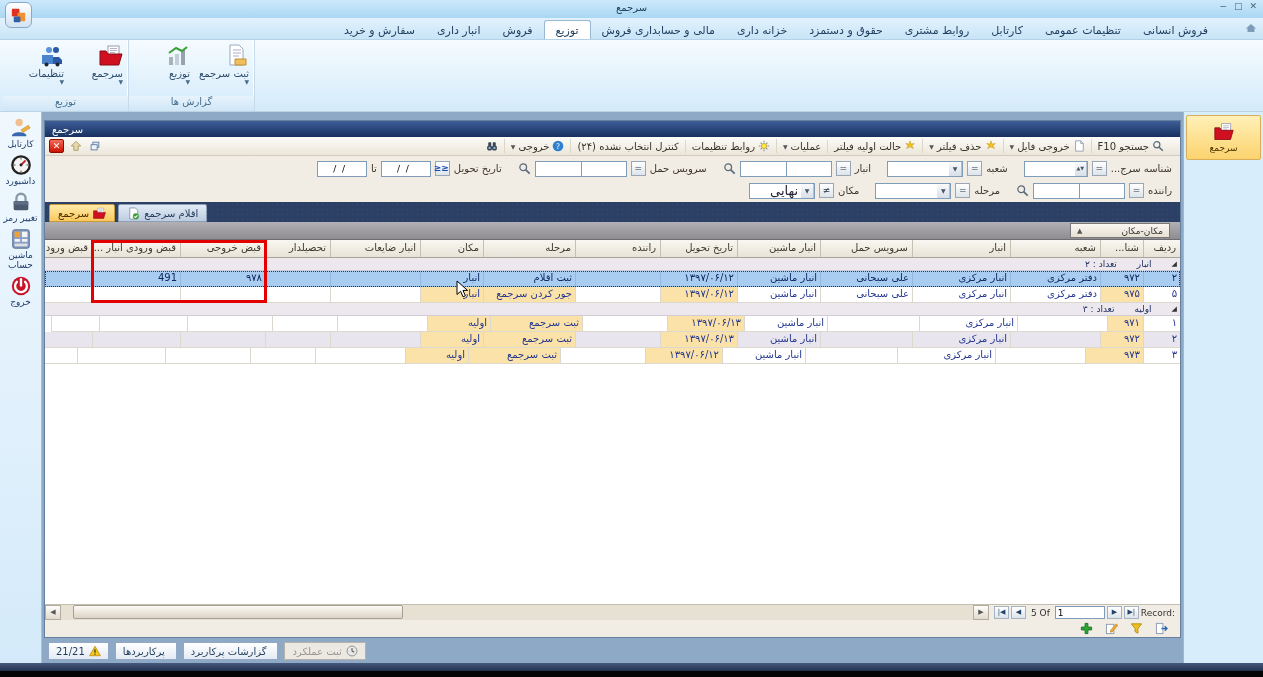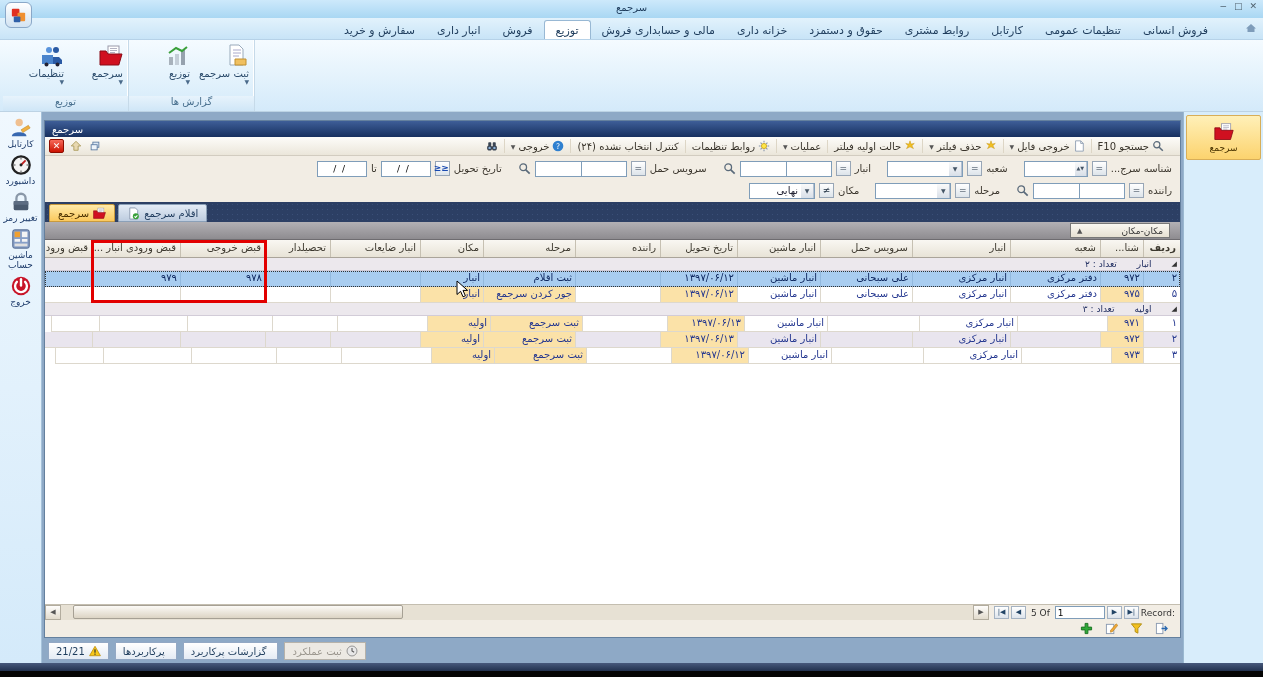--- a/index.html
+++ b/index.html
@@ -58,21 +58,21 @@
 
 .p-filters{height:46px;direction:rtl;padding:3px 8px 2px;font-size:10px;color:#3a352c;display:flex;flex-direction:column;justify-content:space-between}
 .frow{display:flex;align-items:center;gap:4px;height:19px}
 .flbl{white-space:nowrap}
 .fop{width:15px;height:15px;border:1px solid #98a6b6;background:linear-gradient(#ffffff,#dde4ea);font-size:9px;text-align:center;line-height:13px;color:#234;flex:none}
 .fop.rng{color:#1a4ab0;font-weight:bold}
 .finput{height:16px;border:1px solid #7f9db9;background:#fff;font-size:9px;font-family:"DejaVu Sans",sans-serif;padding:0 2px;direction:rtl}
 .fpair{display:flex}
 .fpair input+input{border-right:none}
 .fsel{height:16px;border:1px solid #7f9db9;background:#fff;display:flex;align-items:center;direction:ltr}
-.fsel .txt{flex:1;font-size:10px;color:#223;padding:0 3px;text-align:right}
+.fsel .txt{flex:1;font-size:13px;color:#223;padding:0 3px;text-align:right}
 .fsel .dd{width:13px;height:100%;background:linear-gradient(#fafafa,#d8dfe8);border-right:1px solid #b4c0d0;font-size:6px;color:#456;display:flex;align-items:center;justify-content:center}
 .fspin{height:16px;width:64px;border:1px solid #7f9db9;background:#fff;display:flex;direction:ltr}
 .fspin .sp{width:12px;background:linear-gradient(#fafafa,#d8dfe8);border-right:1px solid #b4c0d0;display:flex;flex-direction:column;align-items:center;justify-content:center;font-size:5px;color:#456;line-height:5px}
 .fmag svg{width:13px;height:13px}
 .gap8{width:8px;flex:none}
 
 
 .p-tabs{height:20px;background:#2c3f64;background-image:radial-gradient(#3a4f78 9%,transparent 10%);background-size:5px 5px;display:flex;align-items:flex-end;padding:2px 4px 0;gap:3px;direction:ltr}
 .ptab{height:18px;display:flex;align-items:center;gap:4px;padding:0 8px;font-size:10px;border-radius:2px 2px 0 0;white-space:nowrap}
 .ptab .icn svg{width:13px;height:13px}
@@ -499,21 +499,21 @@
 
         <div class="p-group">
           <div class="gchip">
             <span>مکان-مکان</span>
             <span class="sort">▲</span>
           </div>
         </div>
 
         <div class="p-grid">
           <div class="ghead" id="grid-header">
-              <div class="gh" style="width: 37px; font-weight: bold;">ردیف</div>
+              <div class="gh" style="width: 37px;">ردیف</div>
               <div class="gh" style="width: 43px;">شنا...</div>
               <div class="gh" style="width: 90px;">شعبه</div>
               <div class="gh" style="width: 98px;">انبار</div>
               <div class="gh" style="width: 92px;">سرویس حمل</div>
               <div class="gh" style="width: 83px;">انبار ماشین</div>
               <div class="gh" style="width: 77px;">تاریخ تحویل</div>
               <div class="gh" style="width: 85px;">راننده</div>
               <div class="gh" style="width: 92px;">مرحله</div>
               <div class="gh" style="width: 63px;">مکان</div>
               <div class="gh" style="width: 90px;">انبار ضایعات</div>
@@ -535,21 +535,21 @@
                 <div class="gc" style="width: 98px;">انبار مرکزی</div>
                 <div class="gc" style="width: 92px;">علی سبحانی</div>
                 <div class="gc" style="width: 83px;">انبار ماشین</div>
                 <div class="gc" style="width: 77px;">۱۳۹۷/۰۶/۱۲</div>
                 <div class="gc" style="width: 85px;"></div>
                 <div class="gc" style="width: 92px;">ثبت اقلام</div>
                 <div class="gc" style="width: 63px;">انبار</div>
                 <div class="gc" style="width: 90px;"></div>
                 <div class="gc" style="width: 65px;"></div>
                 <div class="gc" style="width: 85px;">۹۷۸</div>
-                <div class="gc" style="width: 88px;">۹۷۹</div>
+                <div class="gc" style="width: 88px;">491</div>
                 <div class="gc" style="width: 48px;"></div>
               </div>
               <div class="grow">
                 <div class="gc" style="width: 37px;">۵</div>
                 <div class="gc hl" style="width: 43px;">۹۷۵</div>
                 <div class="gc" style="width: 90px;">دفتر مرکزی</div>
                 <div class="gc" style="width: 98px;">انبار مرکزی</div>
                 <div class="gc" style="width: 92px;">علی سبحانی</div>
                 <div class="gc" style="width: 83px;">انبار ماشین</div>
                 <div class="gc hl" style="width: 77px;">۱۳۹۷/۰۶/۱۲</div>
@@ -596,21 +596,21 @@
                 <div class="gc hl" style="width: 92px;">ثبت سرجمع</div>
                 <div class="gc hl" style="width: 63px;">اولیه</div>
                 <div class="gc" style="width: 90px;"></div>
                 <div class="gc" style="width: 65px;"></div>
                 <div class="gc" style="width: 85px;"></div>
                 <div class="gc" style="width: 88px;"></div>
                 <div class="gc" style="width: 48px;"></div>
               </div>
               <div class="grow">
                 <div class="gc" style="width: 37px;">۳</div>
-                <div class="gc hl" style="width: 32px;">۹۷۳</div>
+                <div class="gc hl" style="width: 58px;">۹۷۳</div>
                 <div class="gc" style="width: 90px;"></div>
                 <div class="gc" style="width: 98px;">انبار مرکزی</div>
                 <div class="gc" style="width: 92px;"></div>
                 <div class="gc" style="width: 83px;">انبار ماشین</div>
                 <div class="gc hl" style="width: 77px;">۱۳۹۷/۰۶/۱۲</div>
                 <div class="gc" style="width: 85px;"></div>
                 <div class="gc hl" style="width: 92px;">ثبت سرجمع</div>
                 <div class="gc hl" style="width: 63px;">اولیه</div>
                 <div class="gc" style="width: 90px;"></div>
                 <div class="gc" style="width: 65px;"></div>

